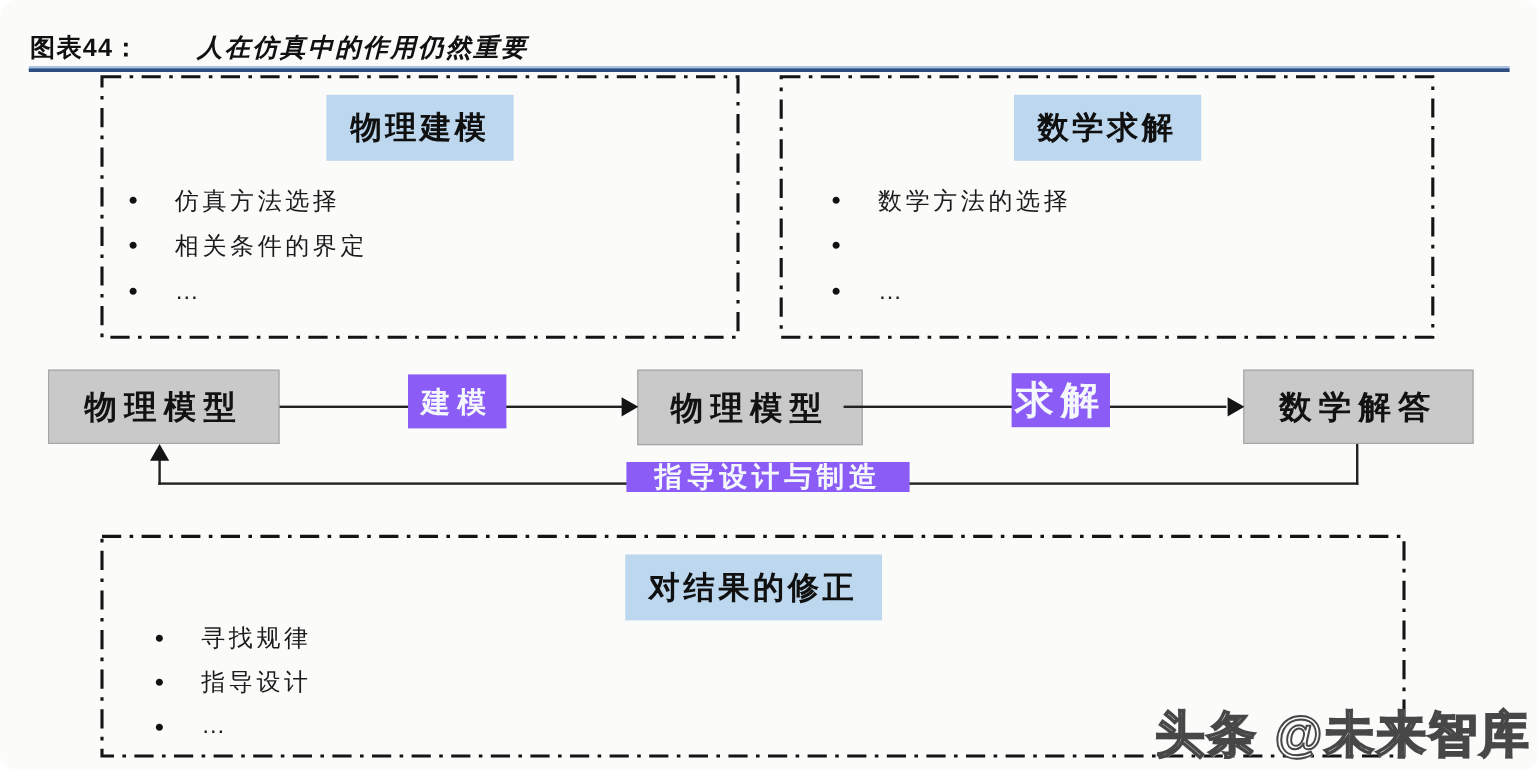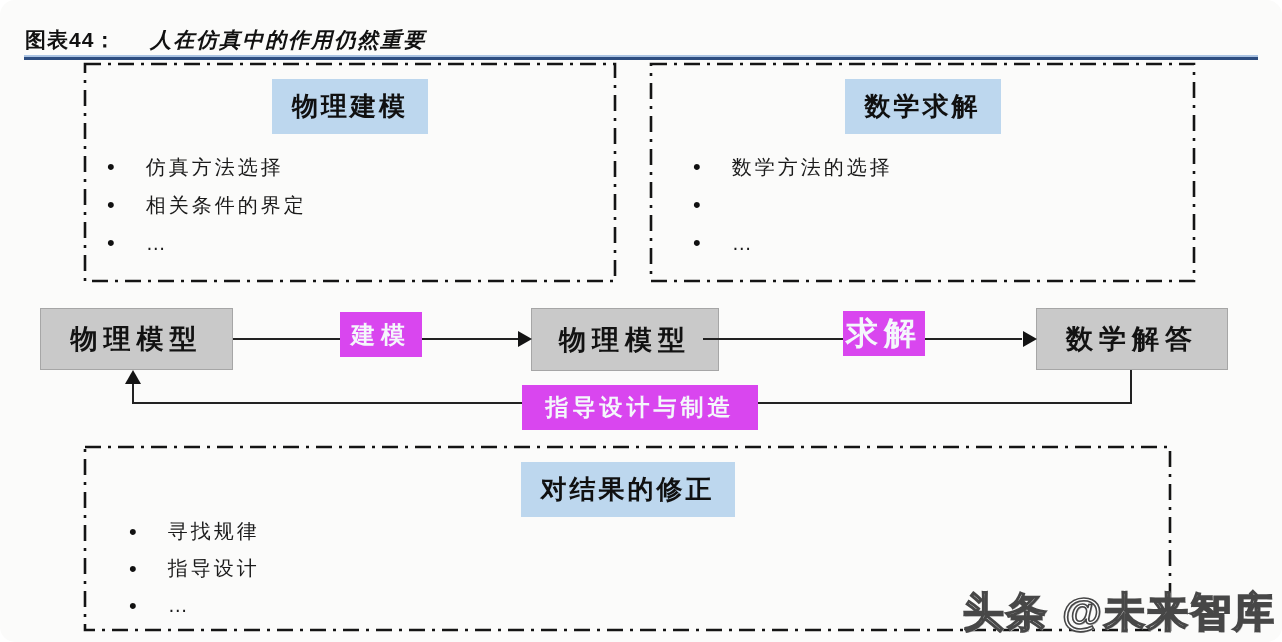--- a/index.html
+++ b/index.html
@@ -20,21 +20,21 @@
   .fig-header {
     position: absolute;
     left: 25px; top: 26px;
     display: flex;
     align-items: baseline;
     font-weight: bold;
     font-size: 21px;
     color: #111;
   }
   .fig-label { letter-spacing: 1px; }
-  .fig-title { margin-left: 34px; letter-spacing: 2px; font-style: italic; }
+  .fig-title { margin-left: 48px; letter-spacing: 2px; font-style: italic; }
   .title-rule {
     position: absolute;
     left: 24px; top: 57px;
     width: 1234px; height: 3px;
     background: #2d4d80;
     box-shadow: 0 -2px 0 #aac3e2;
   }
 
   
   .panel { position: absolute; }
@@ -86,29 +86,29 @@
     letter-spacing: 6px;
     color: #121212;
   }
   .node-real-world    { left: 40px;   top: 308px; width: 193px; height: 62px; }
   .node-physical-model{ left: 531px;  top: 308px; width: 188px; height: 63px; }
   .node-math-solution { left: 1036px; top: 308px; width: 192px; height: 62px; }
 
   
   .edge {
     position: absolute;
-    background: #d946ef;
+    background: #8b5cf6;
     color: #f4f7fb;
     font-weight: bold;
     display: flex; align-items: center; justify-content: center;
     z-index: 3;
   }
   .edge-modeling { left: 340px; top: 312px; width: 82px;  height: 45px; font-size: 24px; letter-spacing: 6px; }
   .edge-solving  { left: 843px; top: 311px; width: 82px;  height: 45px; font-size: 32px; letter-spacing: 6px; }
-  .edge-feedback { left: 522px; top: 385px; width: 236px; height: 45px; font-size: 23px; letter-spacing: 4px; }
+  .edge-feedback { left: 522px; top: 385px; width: 236px; height: 25px; font-size: 23px; letter-spacing: 4px; }
 
   
   .hline, .vline { position: absolute; background: #222; z-index: 1; }
   .hline { height: 2px; }
   .vline { width: 2px; }
   .line-1   { left: 233px;  top: 338px; width: 290px; }
   .line-2   { left: 703px;  top: 338px; width: 319px; }
   .fb-right { left: 1130px; top: 370px; height: 34px; }
   .fb-h     { left: 132px;  top: 402px; width: 1000px; }
   .fb-left  { left: 132px;  top: 383px; height: 21px; }

